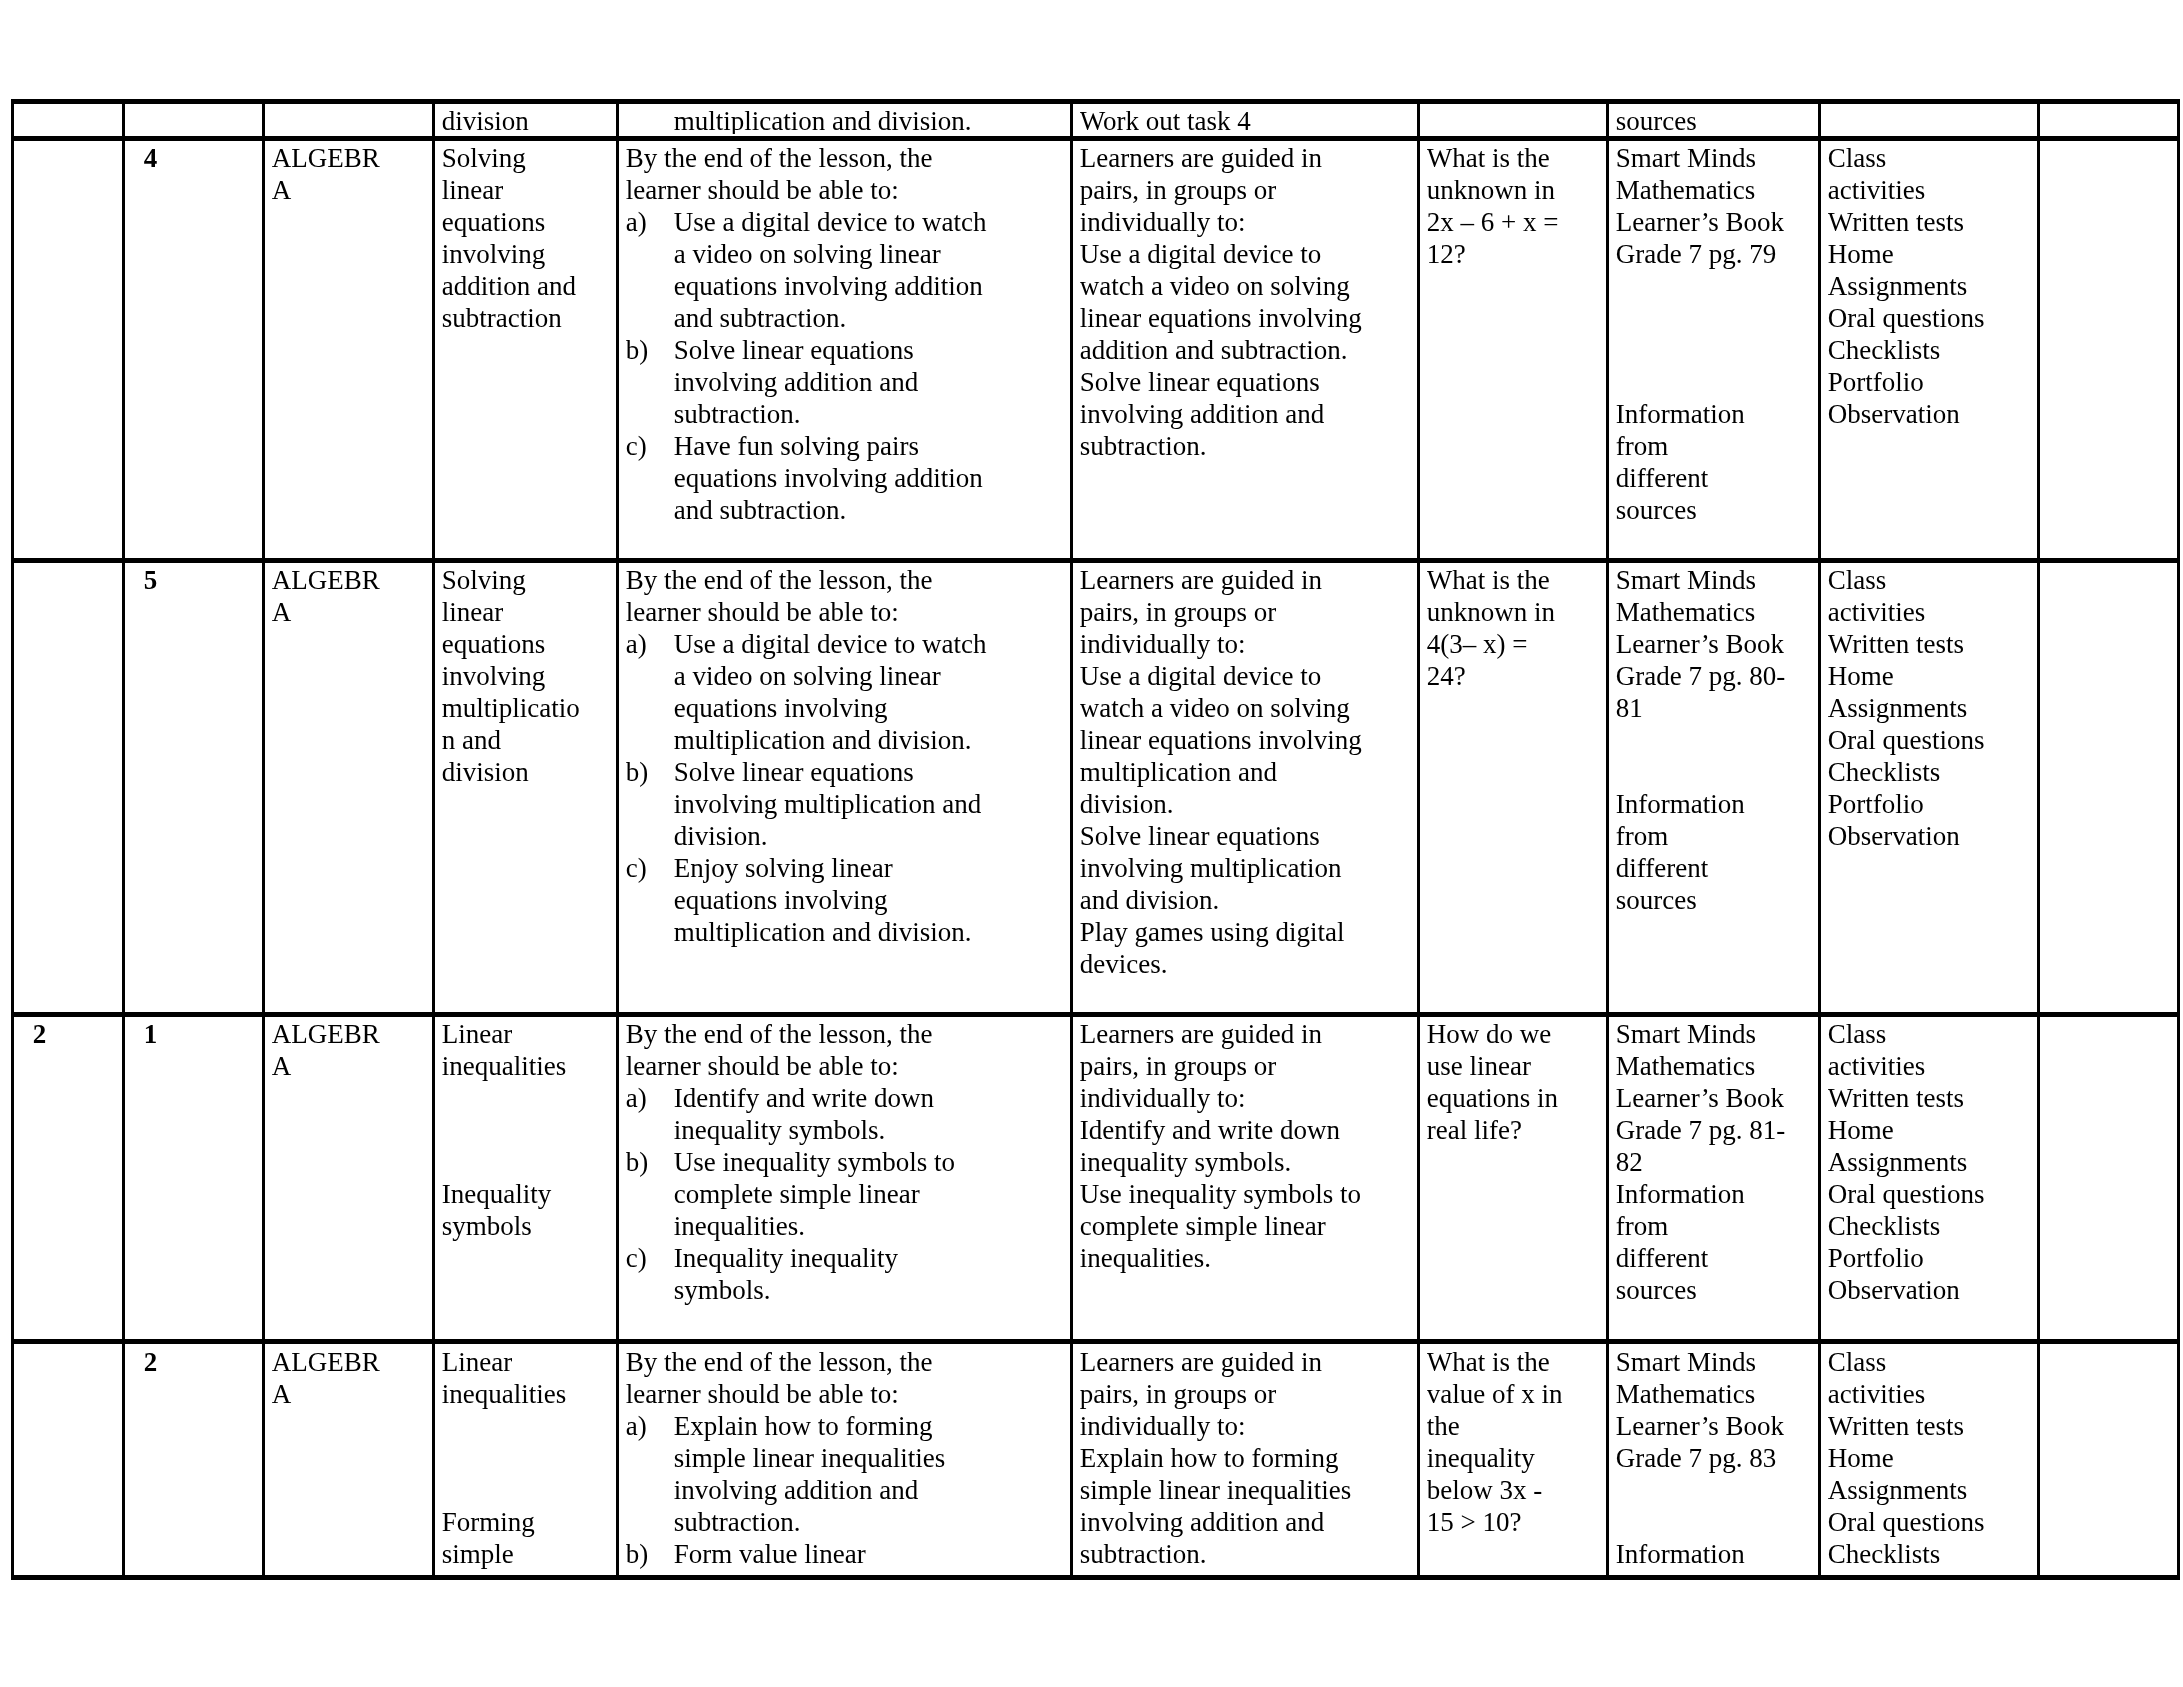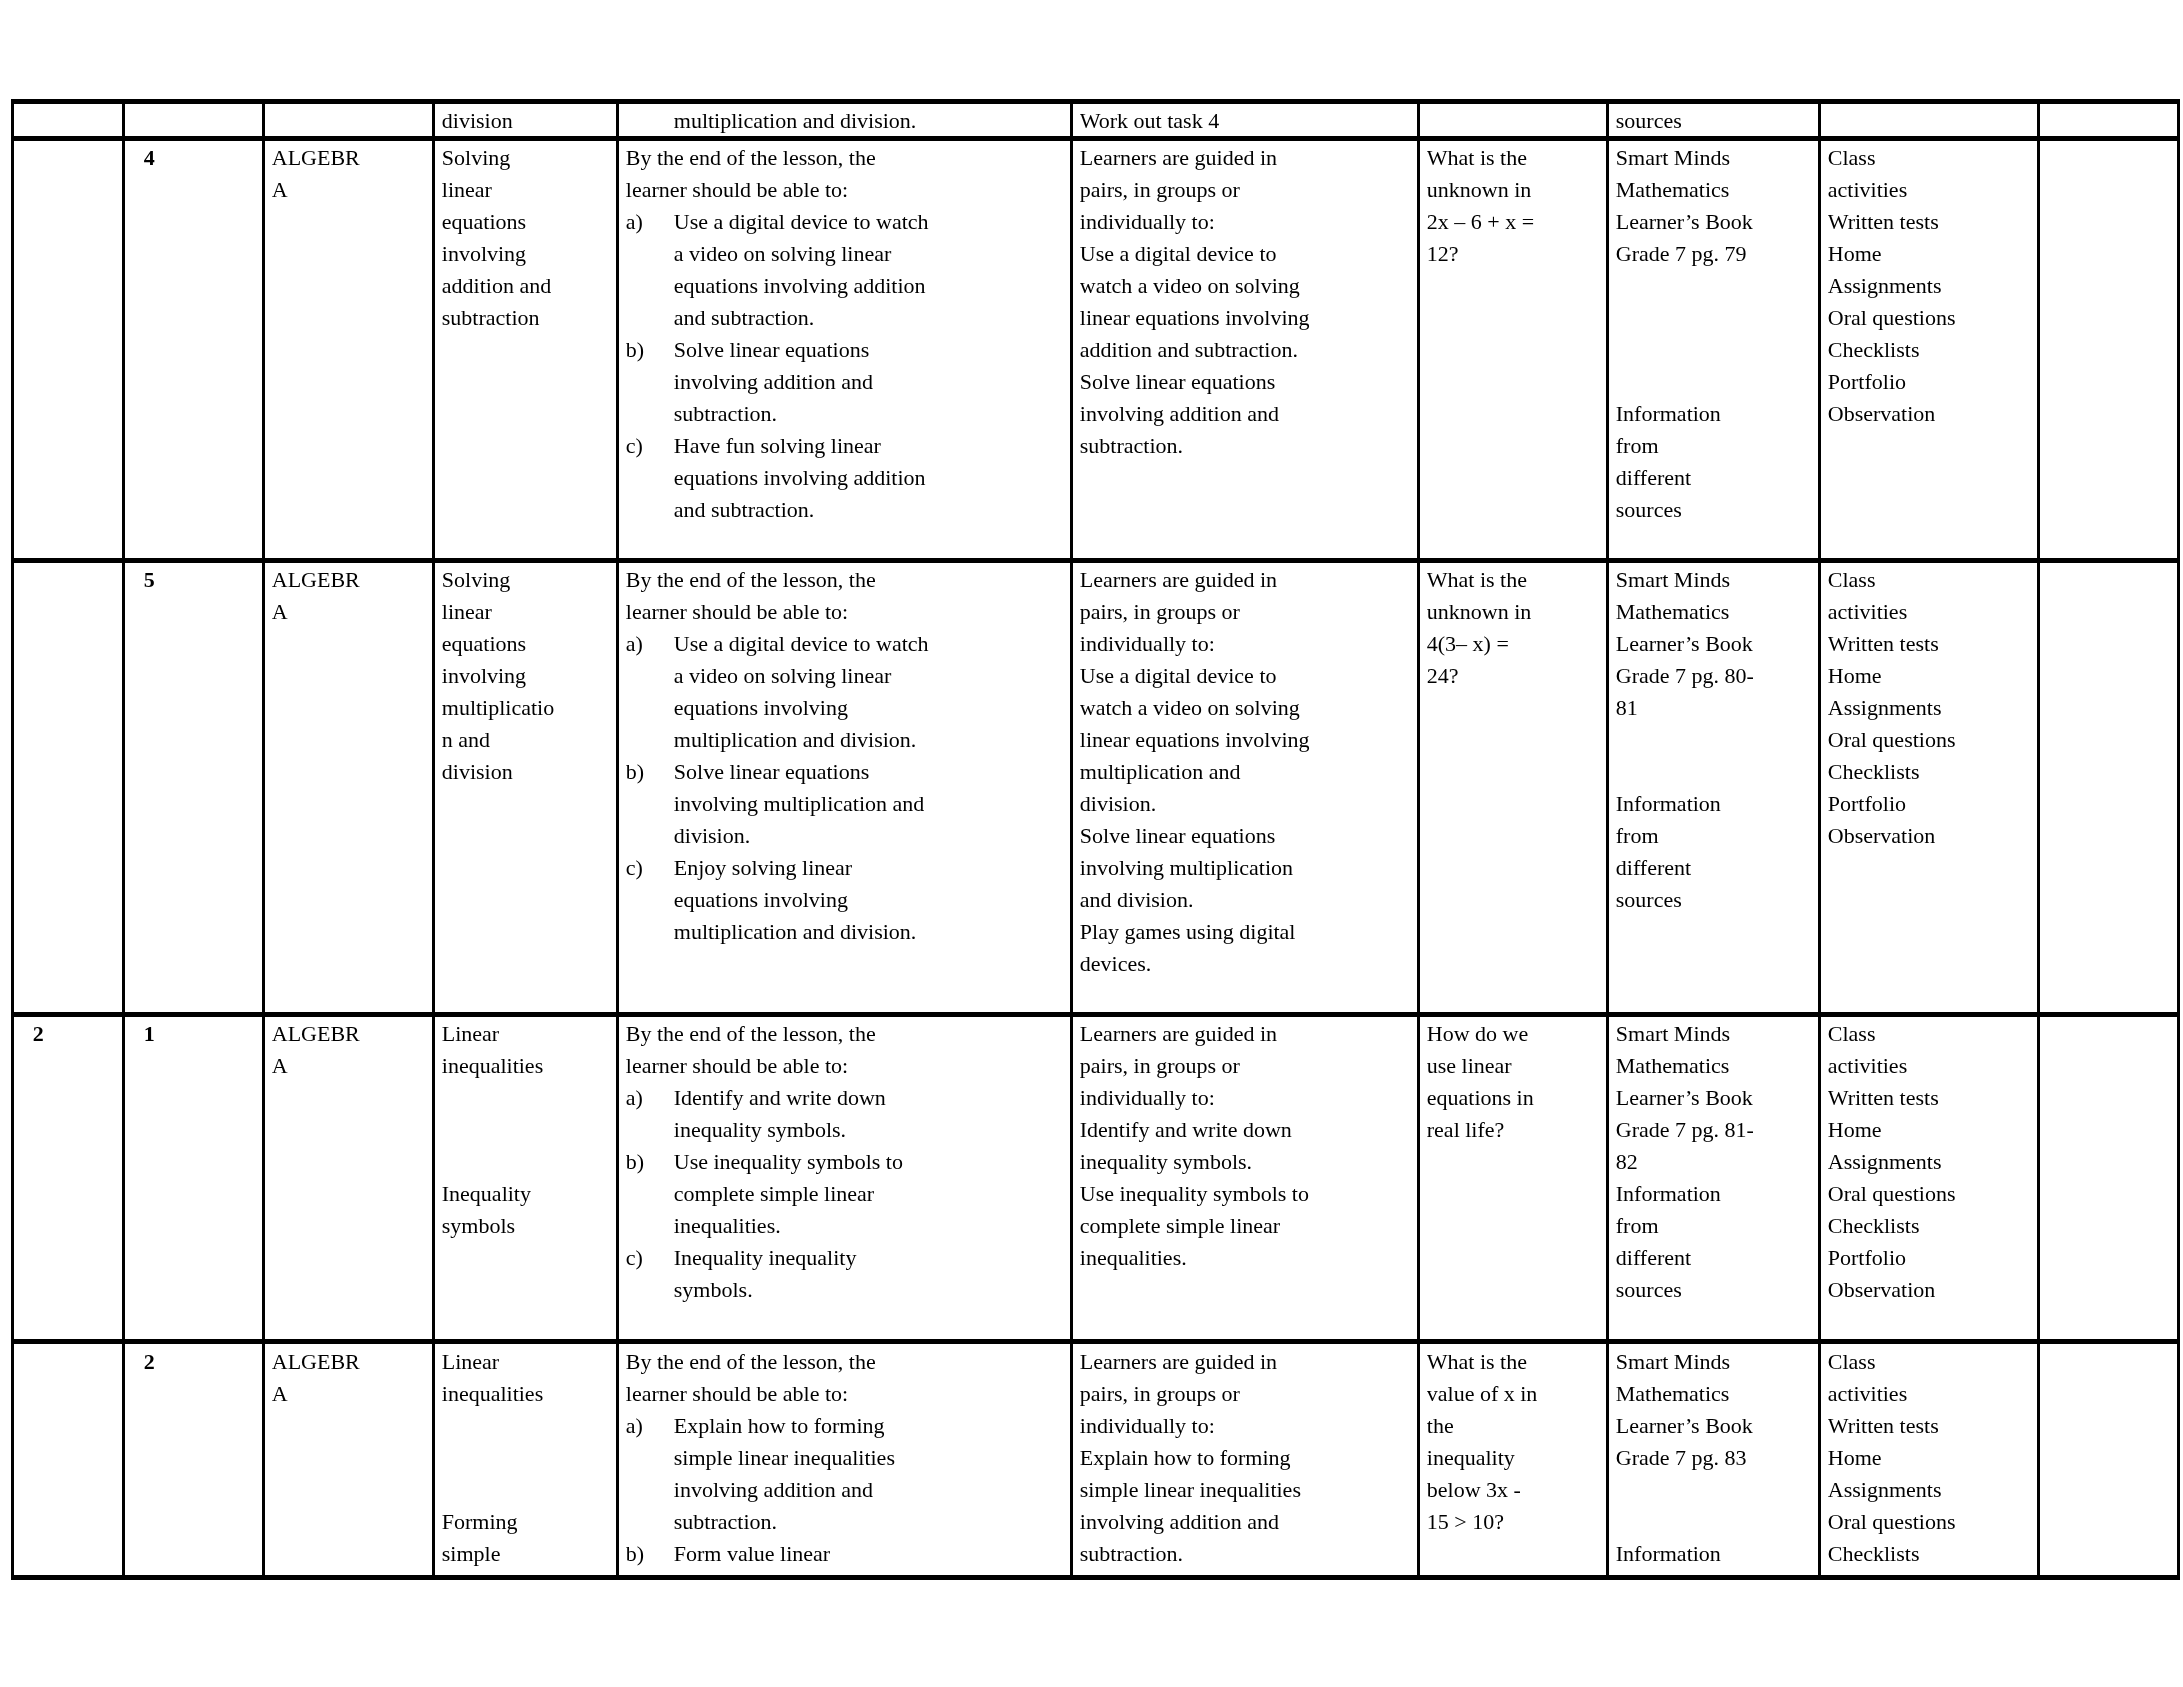--- a/index.html
+++ b/index.html
@@ -2,21 +2,21 @@
 <html style="font-size:10.6px"><head>
 <meta charset="utf-8">
 <style>
   html,body{margin:0;padding:0;background:#ffffff;}
   .page{
     position:relative;
     width:2183px;
     height:1687px;
     background:#ffffff;
     font-family:"Liberation Serif","DejaVu Serif",serif;
-    font-size:22px;
+    font-size:27px;
     line-height:32px;
     color:#000000;
   }
   table.sow{
     position:absolute;
     left:11.2px;
     top:99px;
     width:2165px;
     table-layout:fixed;
     border-collapse:collapse;
@@ -127,21 +127,21 @@
 and subtraction.</span>
               </div>
         <div class="item">
                 <span class="marker">b)</span>
                 <span class="itext pre">Solve linear equations
 involving addition and
 subtraction.</span>
               </div>
         <div class="item">
                 <span class="marker">c)</span>
-                <span class="itext pre">Have fun solving linear
+                <span class="itext pre">Have fun solving pairs
 equations involving addition
 and subtraction.</span>
               </div>
       </div>
           </td>
       <td>
             <div class="box pre">Learners are guided in
 pairs, in groups or
 individually to:
 Use a digital device to

